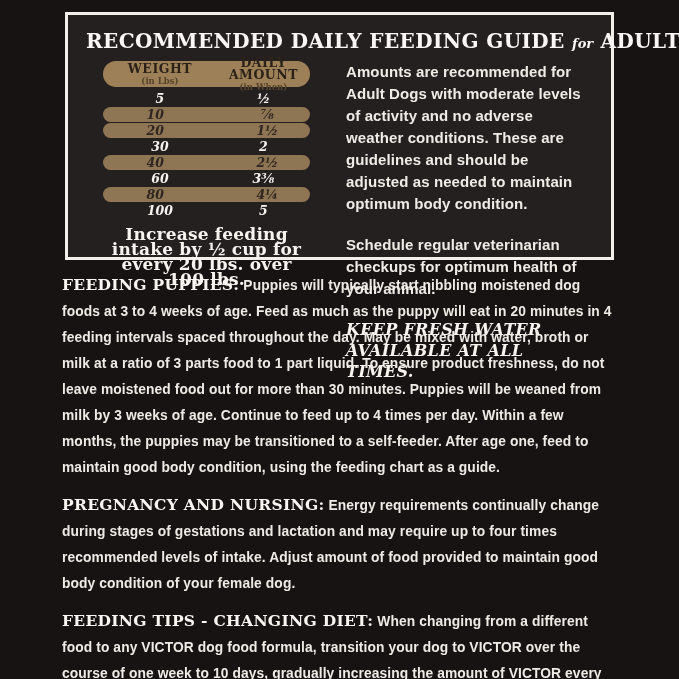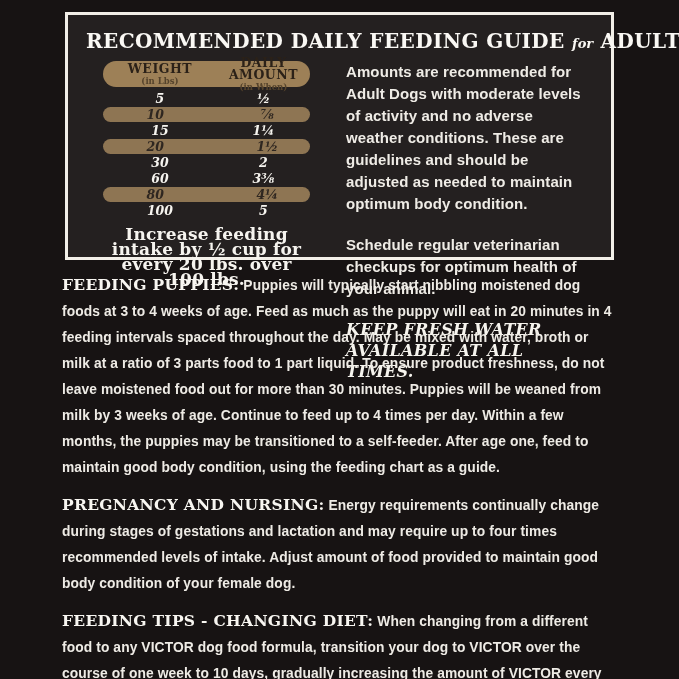--- a/index.html
+++ b/index.html
@@ -101,35 +101,35 @@
             <div class="t-row">
               <div class="cell1">5</div>
               <div class="cell2">½</div>
             </div>
 
             <div class="t-row tan">
               <div class="cell1">10</div>
               <div class="cell2">⅞</div>
             </div>
 
-            <div class="t-row">
-              <div class="cell1">15</div>
-              <div class="cell2">1¼</div>
-            </div>
 
             <div class="t-row tan">
               <div class="cell1">20</div>
               <div class="cell2">1½</div>
             </div>
 
             <div class="t-row">
               <div class="cell1">30</div>
               <div class="cell2">2</div>
             </div>
 
+            <div class="t-row tan">
+              <div class="cell1">40</div>
+              <div class="cell2">2½</div>
+            </div>
 
             <div class="t-row">
               <div class="cell1">60</div>
               <div class="cell2">3⅜</div>
             </div>
 
             <div class="t-row tan">
               <div class="cell1">80</div>
               <div class="cell2">4¼</div>
             </div>

